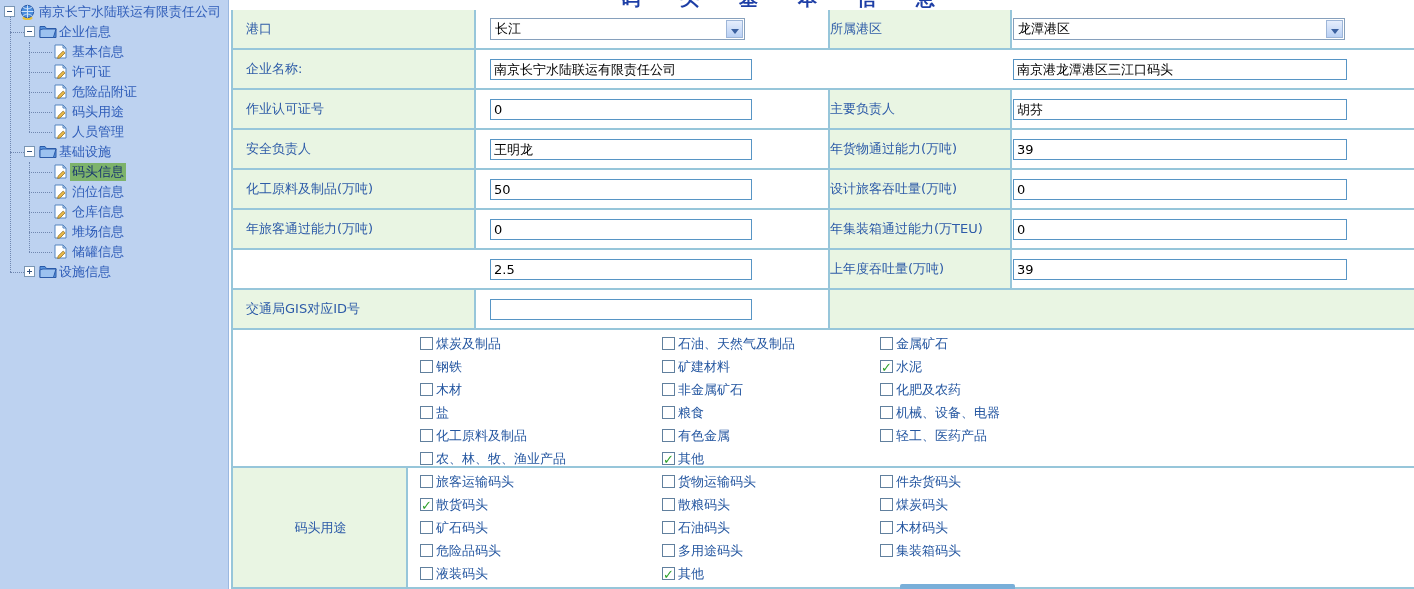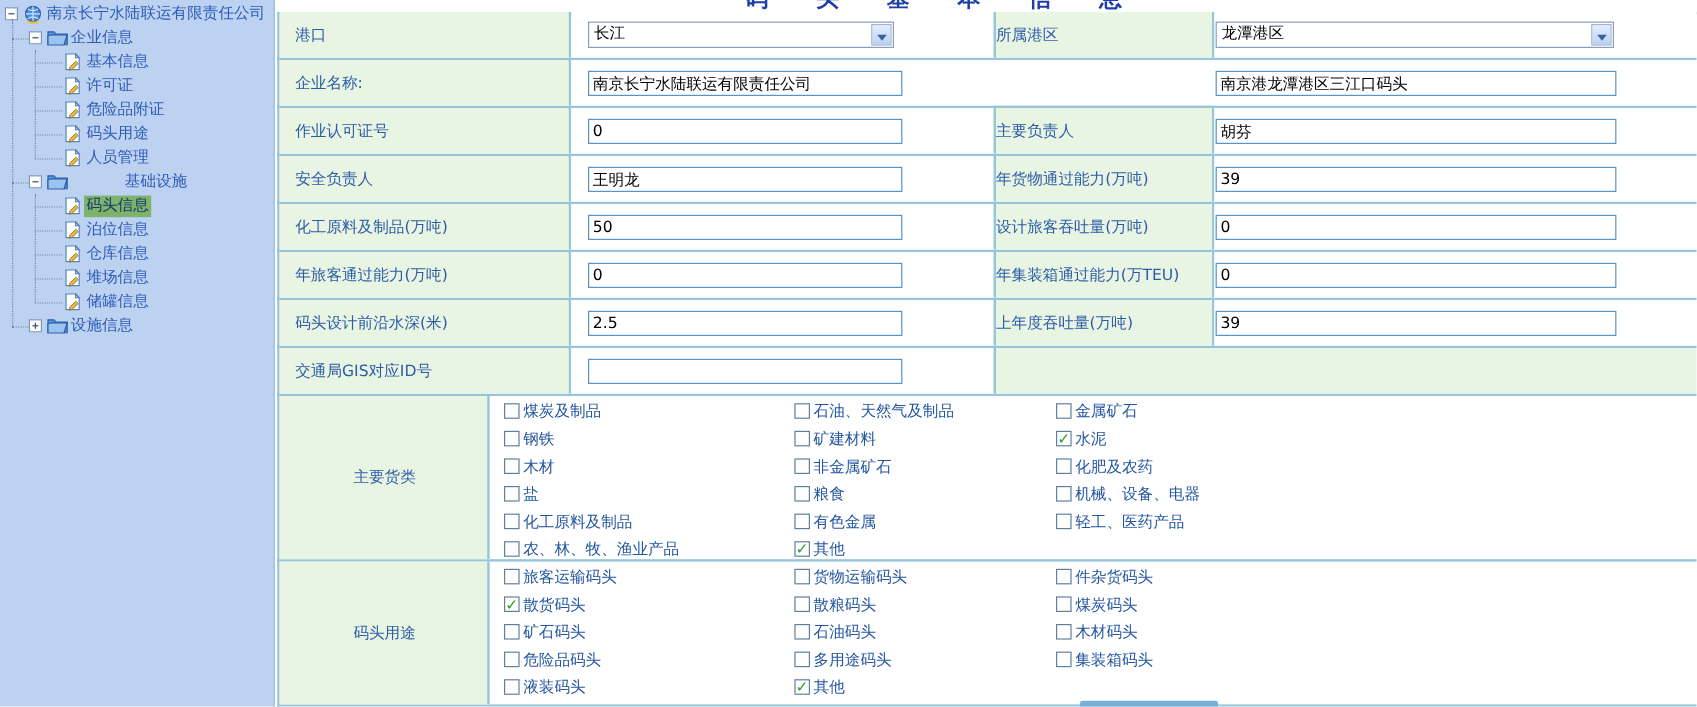--- a/index.html
+++ b/index.html
@@ -102,21 +102,21 @@
             <path d="M5.2 12l5-5 1.9 1.9-5 5-2.5.6z" fill="#e8b84a" stroke="#8a6a20" stroke-width="0.7"></path>
           </svg></span><span class="tlabel" style="margin-left: 70px;">码头用途</span></div>
       <div class="connh" style="left: 29px; top: 112px; width: 23px;"></div>
       <div class="trow" style="top: 122px; left: 0px;"><span class="ticon" style="left: 53px;"><svg width="16" height="15" viewBox="0 0 16 15">
             <path d="M2 1h8l3 3v10H2z" fill="#fff" stroke="#5585c0"></path>
             <path d="M10 1l3 3h-3z" fill="#cfe0f5" stroke="#5585c0"></path>
             <path d="M5.2 12l5-5 1.9 1.9-5 5-2.5.6z" fill="#e8b84a" stroke="#8a6a20" stroke-width="0.7"></path>
           </svg></span><span class="tlabel" style="margin-left: 70px;">人员管理</span></div>
       <div class="connh" style="left: 29px; top: 132px; width: 23px;"></div>
       <div class="conn" style="left: 29px; top: 42px; height: 90px;"></div>
-      <div class="trow" style="top: 142px; left: 0px; padding-left: 45px;"><div class="expbox" style="left: 24px; top: 4px;">
+      <div class="trow" style="top: 142px; left: 0px;"><div class="expbox" style="left: 24px; top: 4px;">
           <div class="h"></div>
         </div><span class="ticon" style="left: 39px;"><svg width="18" height="14" viewBox="0 0 18 14">
             <path d="M1 2.5h5l1.5 2H17v9H1z" fill="#5a96e0" stroke="#2a5aa8"></path>
             <path d="M1 5.8 4 5h13l-2.6 8.5H1z" fill="#9cc2f0" stroke="#2a5aa8"></path>
           </svg></span><span class="tlabel" style="margin-left: 57px;">基础设施</span></div>
       <div class="connh" style="left: 10px; top: 152px; width: 14px;"></div>
       <div class="trow" style="top: 162px; left: 0px;"><span class="ticon" style="left: 53px;"><svg width="16" height="15" viewBox="0 0 16 15">
             <path d="M2 1h8l3 3v10H2z" fill="#fff" stroke="#5585c0"></path>
             <path d="M10 1l3 3h-3z" fill="#cfe0f5" stroke="#5585c0"></path>
             <path d="M5.2 12l5-5 1.9 1.9-5 5-2.5.6z" fill="#e8b84a" stroke="#8a6a20" stroke-width="0.7"></path>
@@ -215,37 +215,33 @@
         </div>
         <div class="frow" style="top: 210px; height: 40px;">
           <div class="cell lab lab1">年旅客通过能力(万吨)</div>
           <div class="cell fld1"></div>
           <input class="txt" type="text" value="0" style="left: 259px; width: 262px;">
           <div class="cell lab lab2">年集装箱通过能力(万TEU)</div>
           <div class="cell fld2"></div>
           <input class="txt" type="text" value="0" style="left: 782px; width: 334px;">
         </div>
         <div class="frow" style="top: 250px; height: 40px;">
-          <div class="cell lab lab1">码头设计前沿水深(米)</div>
           <div class="cell fld1"></div>
           <input class="txt" type="text" value="2.5" style="left: 259px; width: 262px;">
           <div class="cell lab lab2">上年度吞吐量(万吨)</div>
           <div class="cell fld2"></div>
           <input class="txt" type="text" value="39" style="left: 782px; width: 334px;">
         </div>
         <div class="frow" style="top: 290px; height: 40px;">
           <div class="cell lab lab1">交通局GIS对应ID号</div>
           <div class="cell fld1"></div>
           <input class="txt" type="text" style="left: 259px; width: 262px;">
           <div class="cell lab merge-green"></div>
         </div>
         <div class="frow" style="top: 330px; height: 138px;">
-          <div class="cell lab cbcell">
-            <div class="cblab" style="top: 59px;">主要货类</div>
-          </div>
           <div class="cbline" style="left: 189px; top: 5px;"><span class="cb"></span><span>煤炭及制品</span></div>
           <div class="cbline" style="left: 189px; top: 28px;"><span class="cb"></span><span>钢铁</span></div>
           <div class="cbline" style="left: 189px; top: 51px;"><span class="cb"></span><span>木材</span></div>
           <div class="cbline" style="left: 189px; top: 74px;"><span class="cb"></span><span>盐</span></div>
           <div class="cbline" style="left: 189px; top: 97px;"><span class="cb"></span><span>化工原料及制品</span></div>
           <div class="cbline" style="left: 189px; top: 120px;"><span class="cb"></span><span>农、林、牧、渔业产品</span></div>
           <div class="cbline" style="left: 431px; top: 5px;"><span class="cb"></span><span>石油、天然气及制品</span></div>
           <div class="cbline" style="left: 431px; top: 28px;"><span class="cb"></span><span>矿建材料</span></div>
           <div class="cbline" style="left: 431px; top: 51px;"><span class="cb"></span><span>非金属矿石</span></div>
           <div class="cbline" style="left: 431px; top: 74px;"><span class="cb"></span><span>粮食</span></div>

